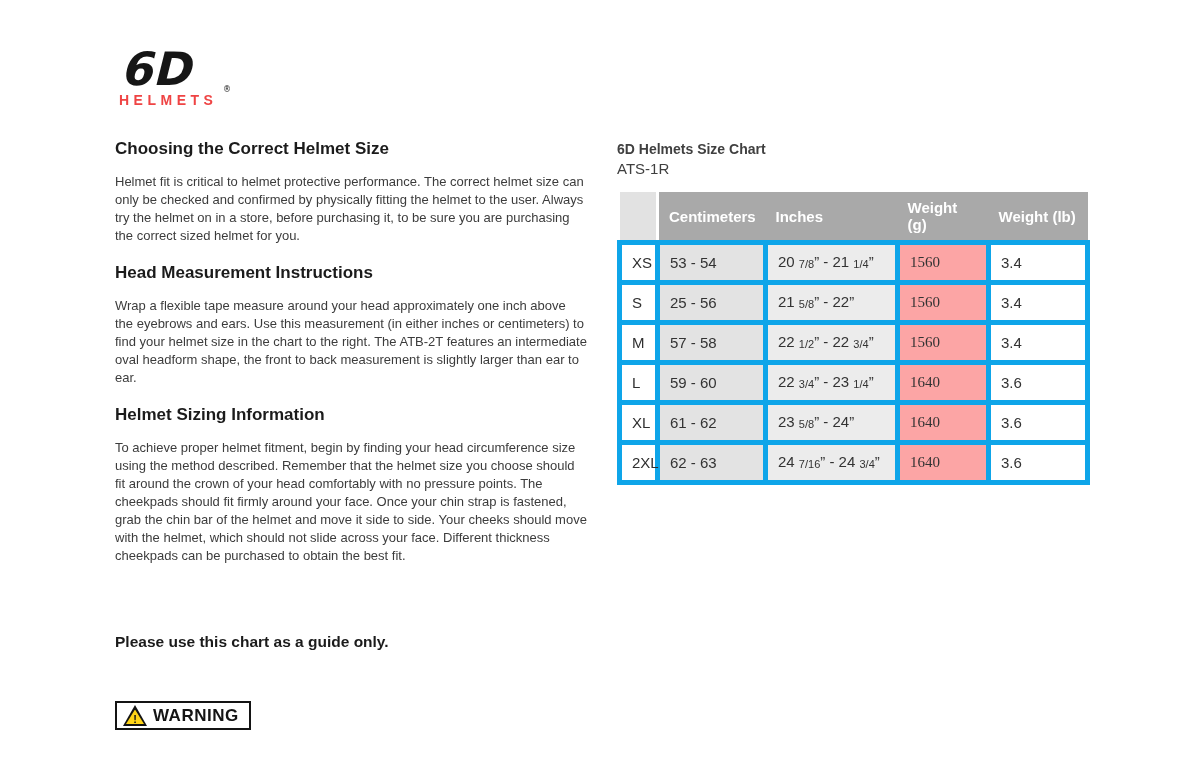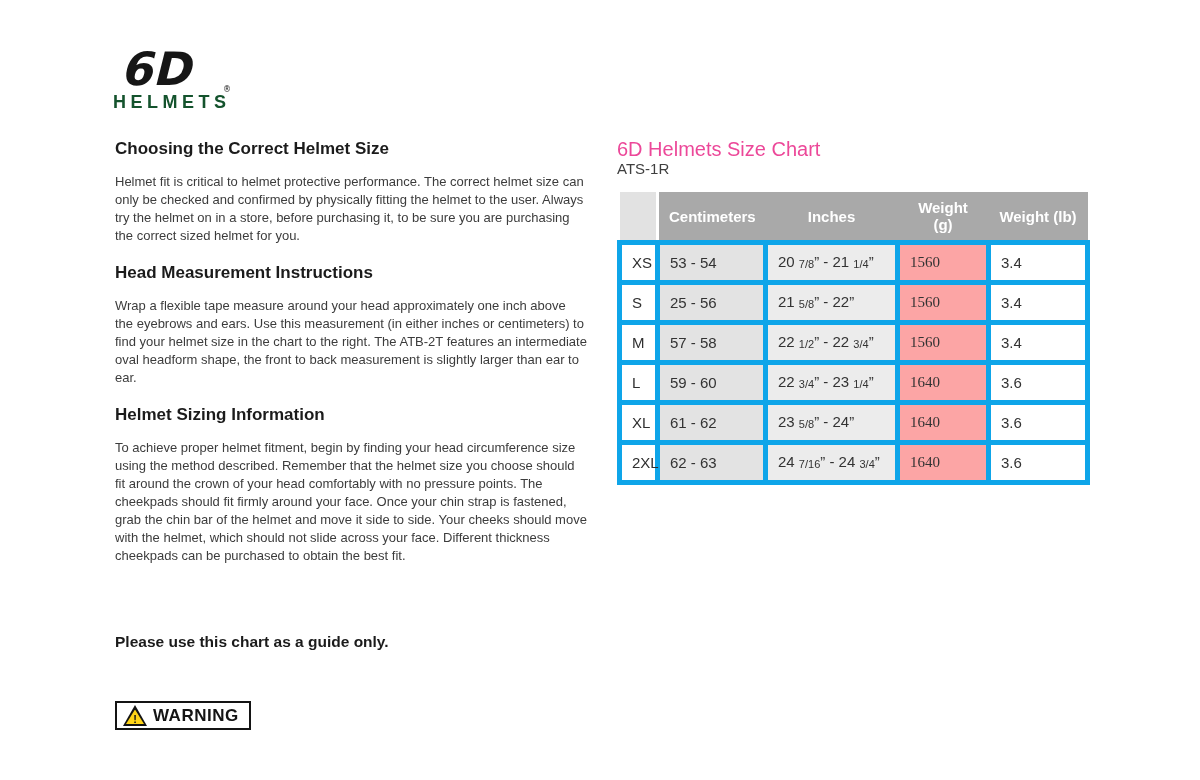--- a/index.html
+++ b/index.html
@@ -11,22 +11,23 @@
     background: #ffffff;
     font-family: "Liberation Sans", "DejaVu Sans", sans-serif;
     color: #3c3c3c;
     overflow: hidden;
   }
 
   
   .logo { position: absolute; left: 113px; top: 42px; width: 150px; }
   .logo-sub {
     margin-top: -6px;
-    color: #14532d;
-    font-size: 18px;
+    margin-left: 6px;
+    color: #ef4444;
+    font-size: 14px;
     font-weight: 800;
     letter-spacing: 4.5px;
   }
 
   
   .left-col { position: absolute; left: 115px; top: 138px; width: 472px; }
   .left-col h2 {
     font-size: 17px;
     line-height: 21px;
     font-weight: 700;
@@ -35,36 +36,36 @@
   }
   .left-col p {
     font-size: 13px;
     line-height: 18px;
     color: #3c3c3c;
     margin: 0 0 17px 0;
   }
 
   
   .right-col { position: absolute; left: 617px; top: 138px; width: 468px; }
-  .chart-title { font-size: 20px; line-height: 22px; font-weight: 400; color: #ec4899; }
+  .chart-title { font-size: 14px; line-height: 22px; font-weight: 700; color: #404040; }
   .chart-subtitle { font-size: 15px; line-height: 18px; color: #3f3f3f; }
 
   table.size-chart {
     margin-top: 14px;
     width: 468px;
     border-collapse: collapse;
     font-size: 15px;
     color: #333333;
     table-layout: fixed;
   }
   table.size-chart th {
     background: #a9a9a9;
     color: #ffffff;
     font-weight: 700;
-    text-align: center;
+    text-align: left;
     padding: 7px 10px;
     height: 34px;
     border-bottom: 3px solid #14532d;
     border-top: none;
   }
   table.size-chart th.col-0 {
     background: #e2e2e2;
     border-right: 3px solid #ffffff;
   }
   table.size-chart td {

